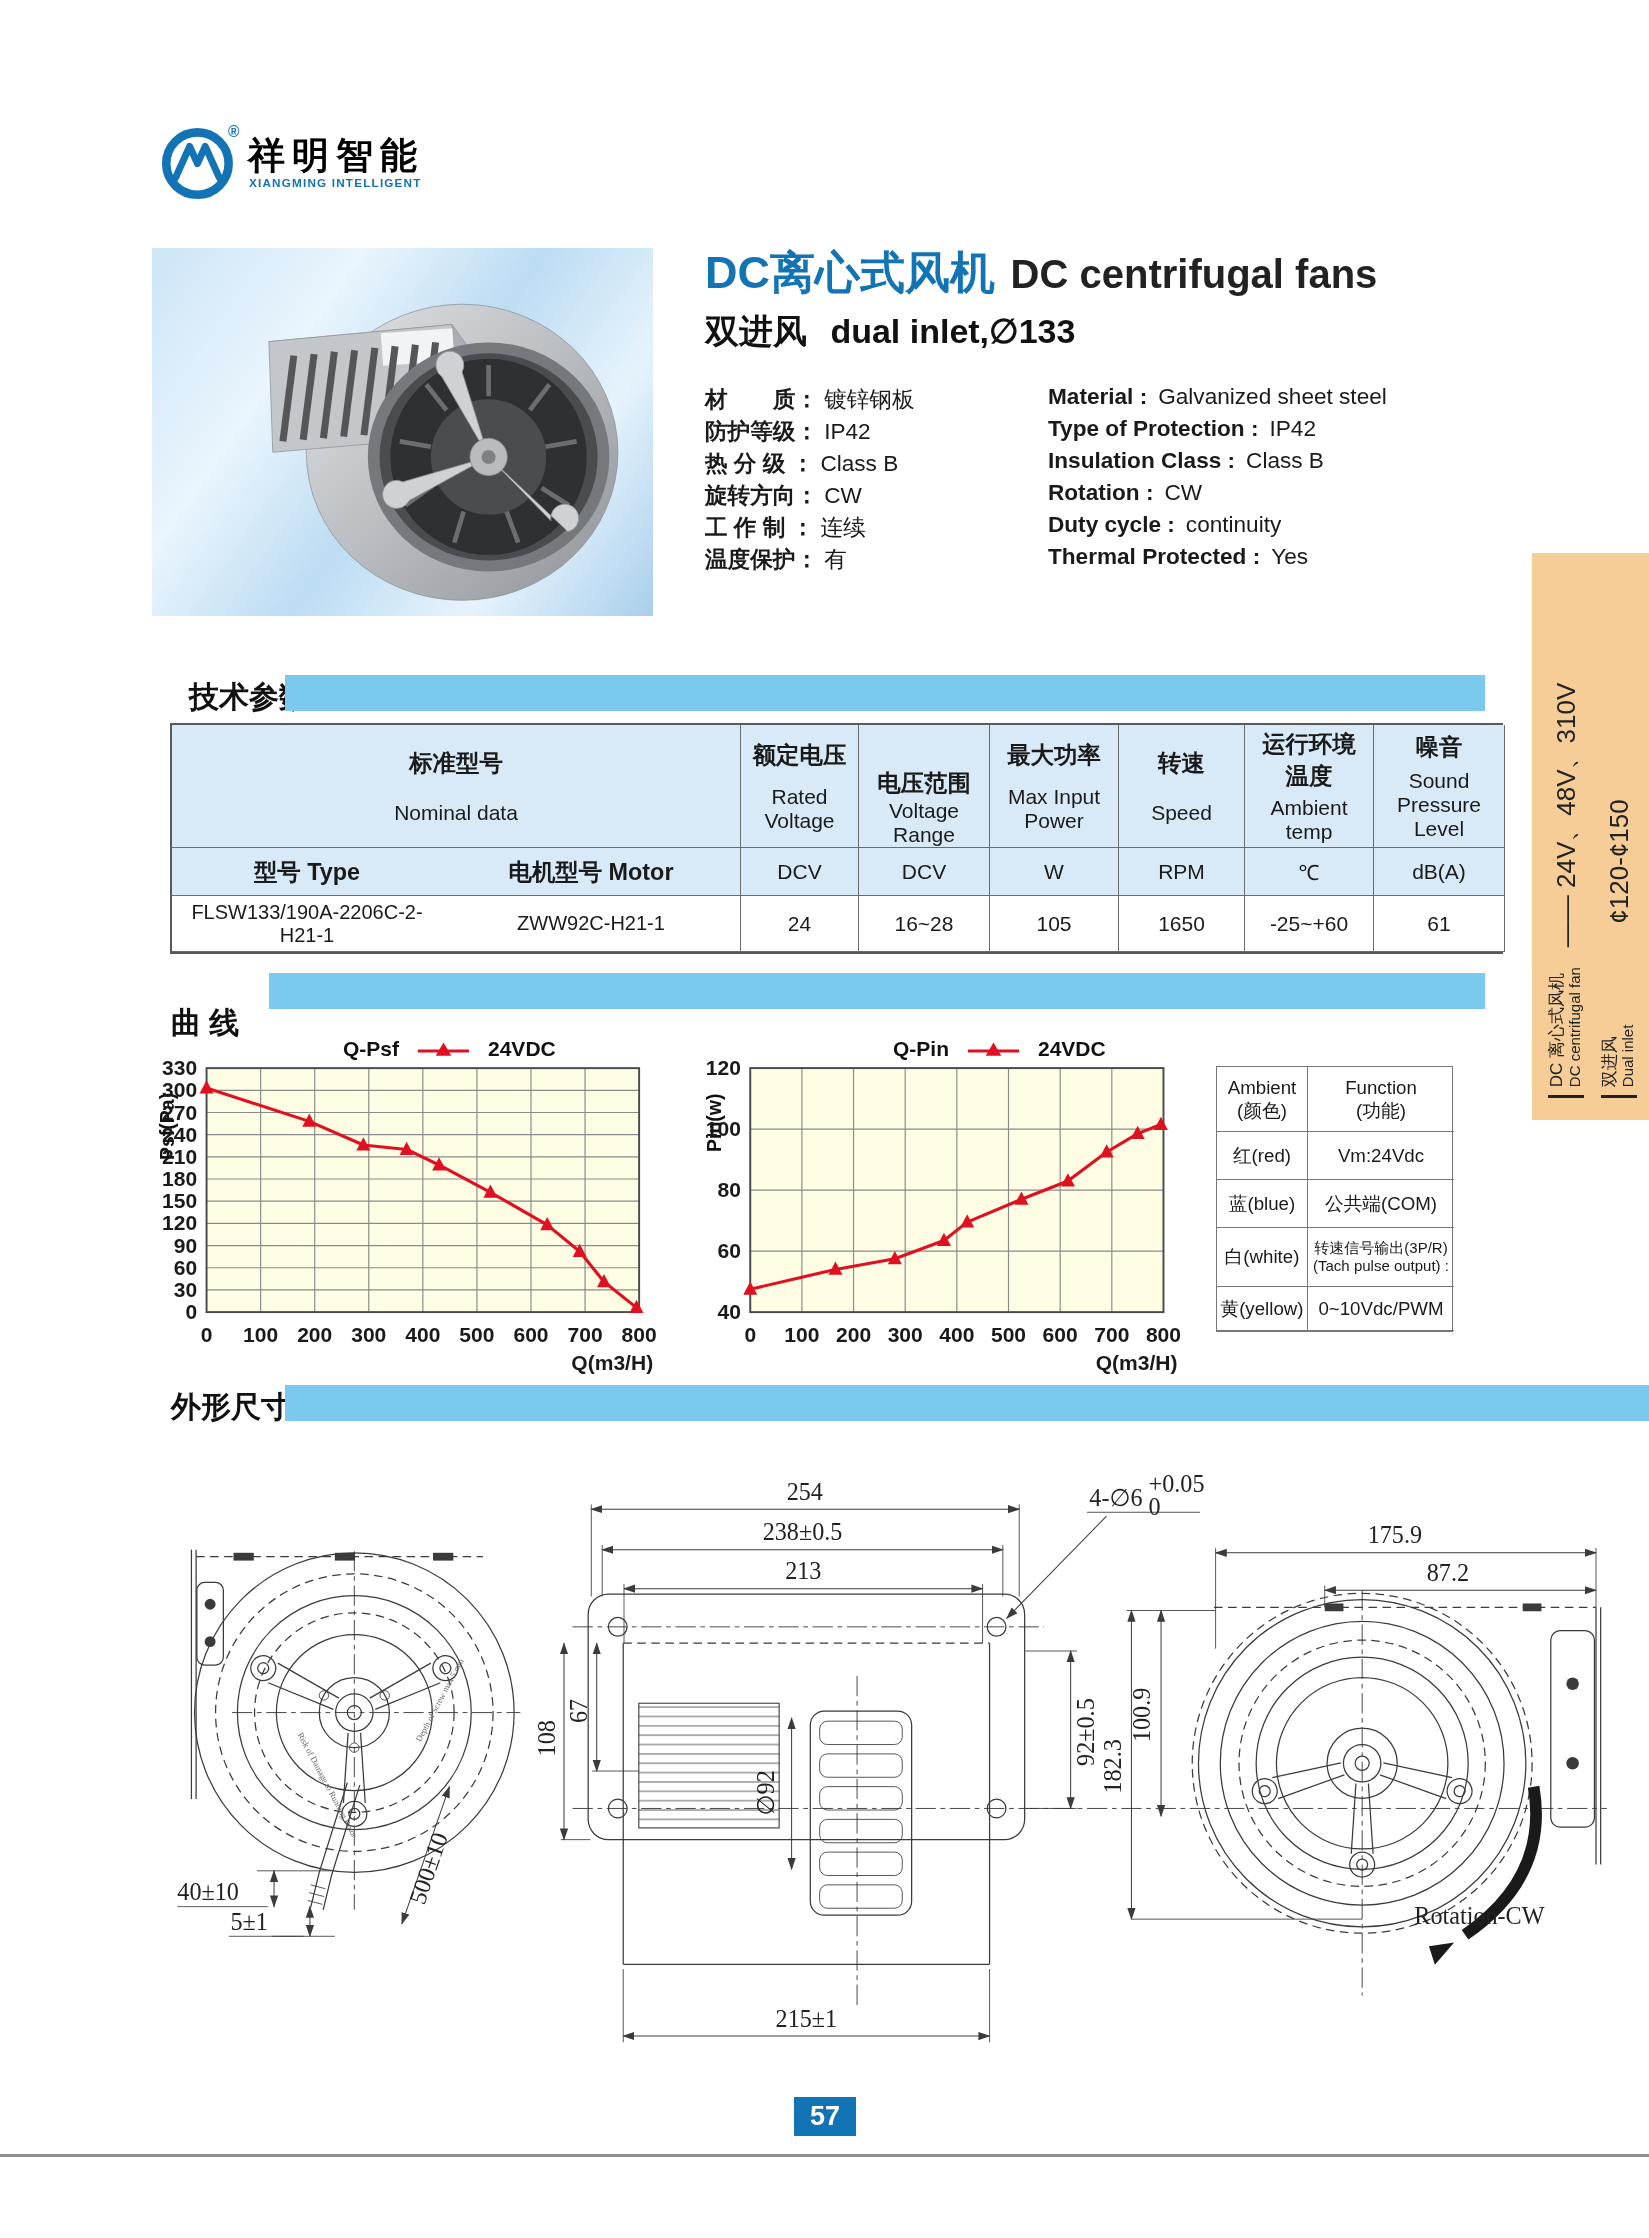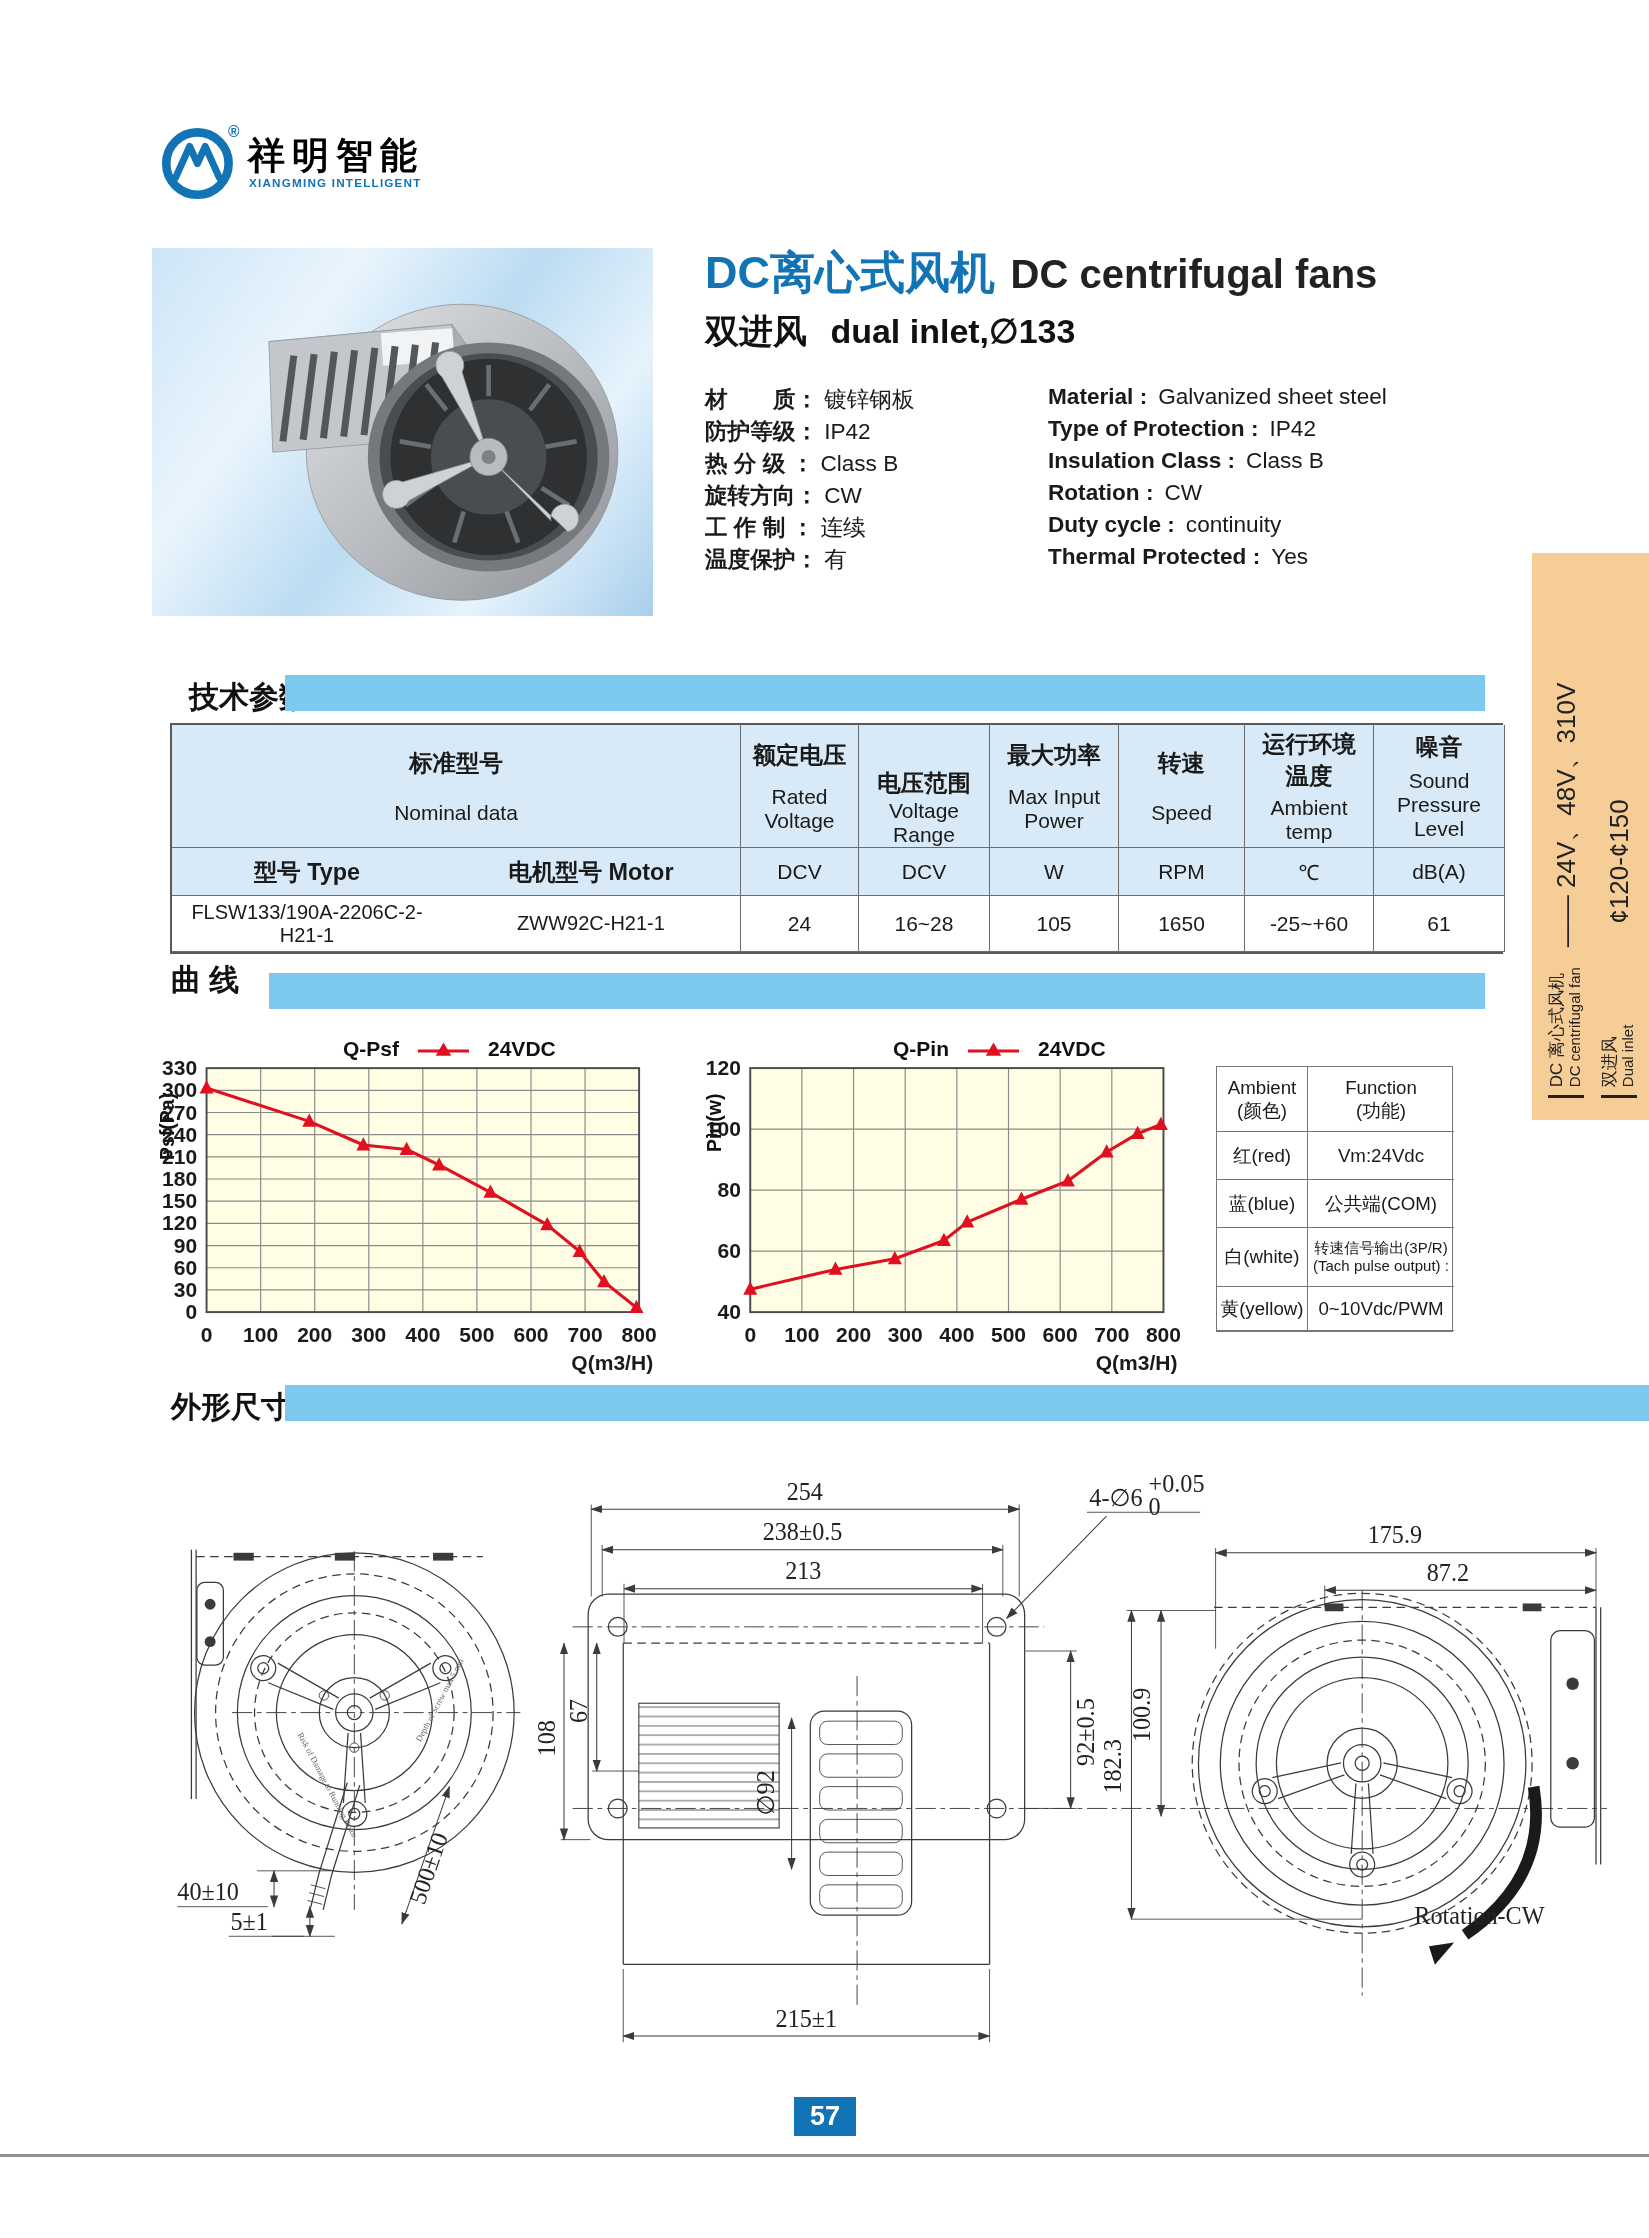--- a/index.html
+++ b/index.html
@@ -264,21 +264,21 @@
     <div class="tcell dval" style="font-size:20px;">FLSW133/190A-2206C-2-H21-1</div>
     <div class="tcell dval" style="font-size:20px;">ZWW92C-H21-1</div>
     <div class="tcell dval">24</div>
     <div class="tcell dval">16~28</div>
     <div class="tcell dval">105</div>
     <div class="tcell dval">1650</div>
     <div class="tcell dval">-25~+60</div>
     <div class="tcell dval">61</div>
   </div>
 
-  <div class="abs sec-label" style="left:171px;top:960px;">曲  线</div>
+  <div class="abs sec-label" style="left:171px;top:1003px;">曲  线</div>
   <div class="abs sec-bar" style="left:269px;top:973px;width:1216px;"></div>
 
   <div class="abs legend" style="left:343px;top:1037px;">
     <span>Q-Psf</span>
     <svg width="55" height="17" viewBox="0 0 70 22">
       <line x1="2" y1="13" x2="68" y2="13" stroke="#e01020" stroke-width="4"></line>
       <polygon points="35,2 25,19 45,19" fill="#e01020"></polygon>
     </svg>
     <span>24VDC</span>
   </div>

